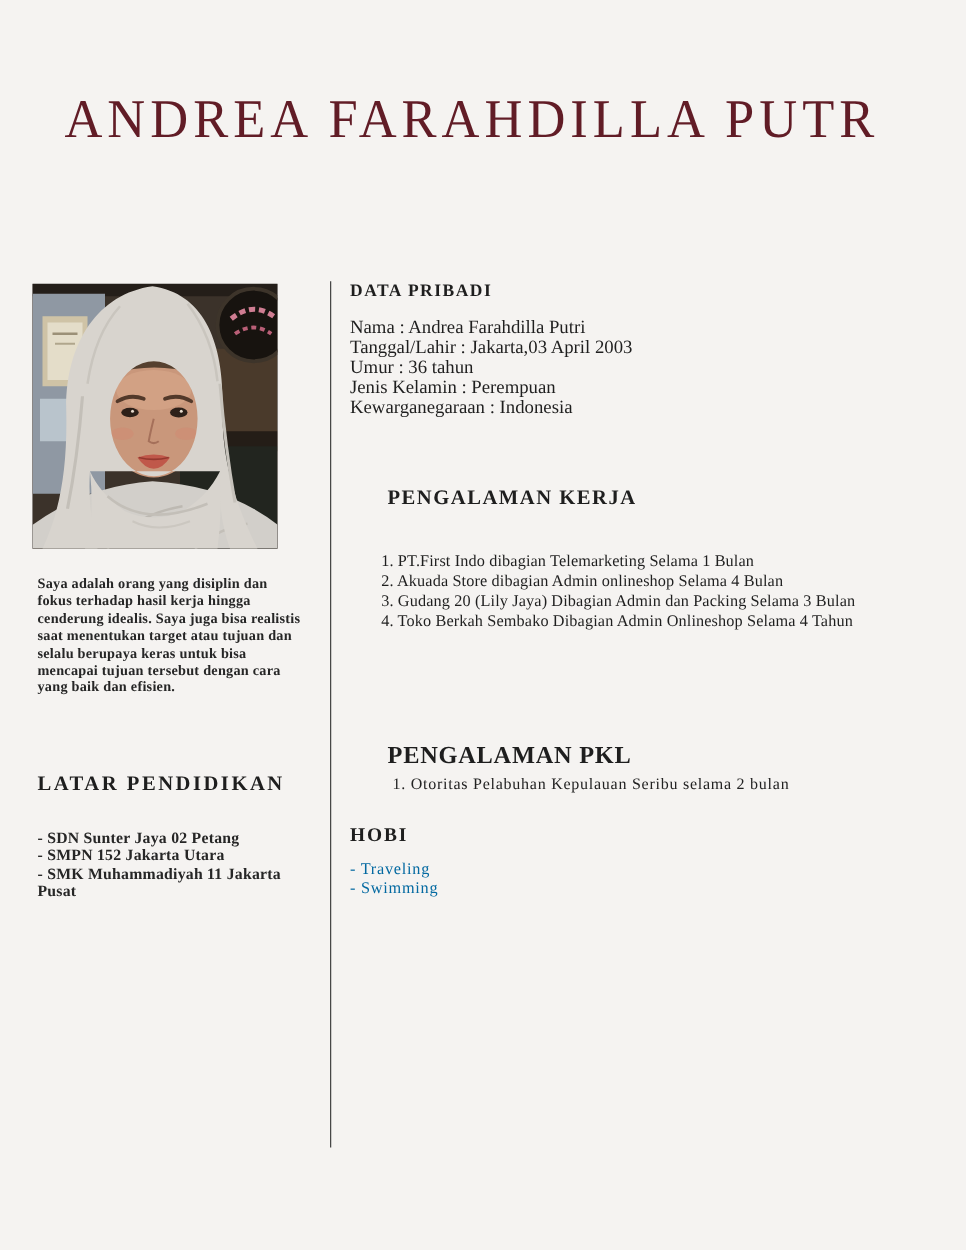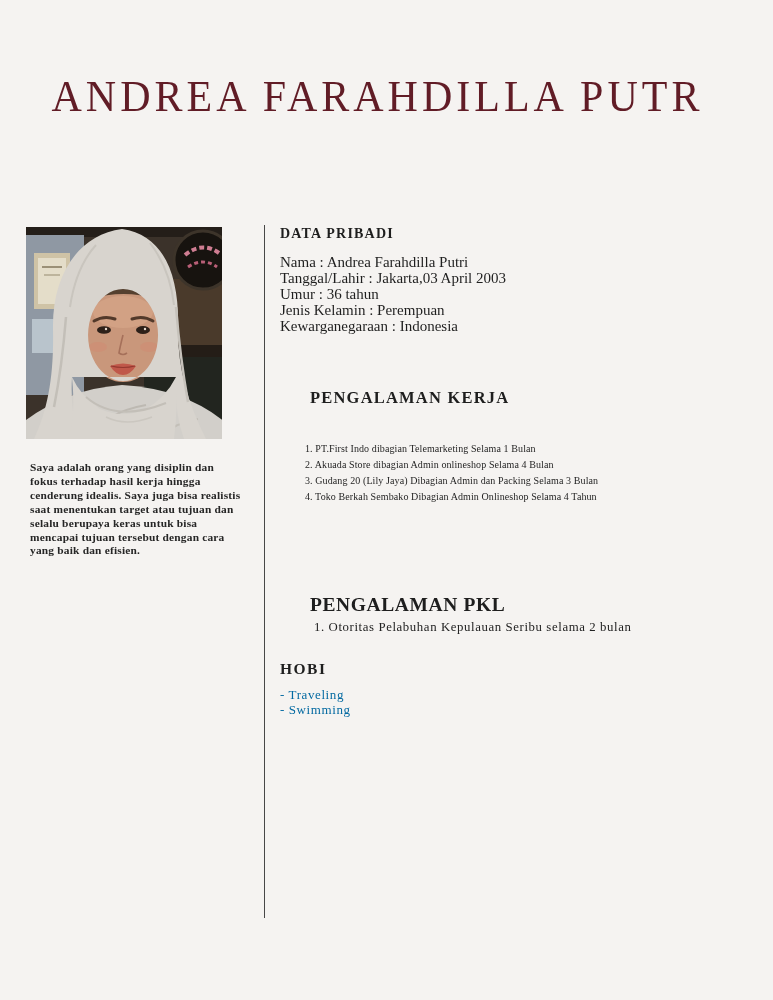--- a/index.html
+++ b/index.html
@@ -122,21 +122,21 @@
     font-size: 16.5px;
     letter-spacing: 1.2px;
   }
   .kerja-list {
     position: absolute;
     left: 305px;
     top: 441px;
     width: 448px;
   }
   .kerja-list .work-item {
-    font-size: 10px;
+    font-size: 13px;
     line-height: 16px;
     color: #1f1f1f;
     letter-spacing: 0.1px;
   }
 
   .pkl-heading {
     position: absolute;
     left: 310px;
     top: 594px;
     font-size: 19.5px;
@@ -242,20 +242,28 @@
       <path d="M80,190 Q100,200 126,190" fill="none" stroke="#cbc7c0" stroke-width="1.6"></path>
     </svg>
   </div>
 
   <div class="v-divider"></div>
 
   <section class="profil-sec">
     <p class="profil-body">Saya adalah orang yang disiplin dan fokus terhadap hasil kerja hingga cenderung idealis. Saya juga bisa realistis saat menentukan target atau tujuan dan selalu berupaya keras untuk bisa mencapai tujuan tersebut dengan cara yang baik dan efisien.</p>
   </section>
 
+  <section class="latar-sec">
+    <h2 class="sec-heading">LATAR PENDIDIKAN</h2>
+    <div class="latar-list">
+      <div class="edu-item">- SDN Sunter Jaya 02 Petang</div>
+      <div class="edu-item">- SMPN 152 Jakarta Utara</div>
+      <div class="edu-item">- SMK Muhammadiyah 11 Jakarta Pusat</div>
+    </div>
+  </section>
 
   <section class="data-sec">
     <h2 class="sec-heading">DATA PRIBADI</h2>
     <div class="data-lines">
       <div class="data-line">Nama : Andrea Farahdilla Putri</div>
       <div class="data-line">Tanggal/Lahir : Jakarta,03 April 2003</div>
       <div class="data-line">Umur : 36 tahun</div>
       <div class="data-line">Jenis Kelamin : Perempuan</div>
       <div class="data-line">Kewarganegaraan : Indonesia</div>
     </div>

